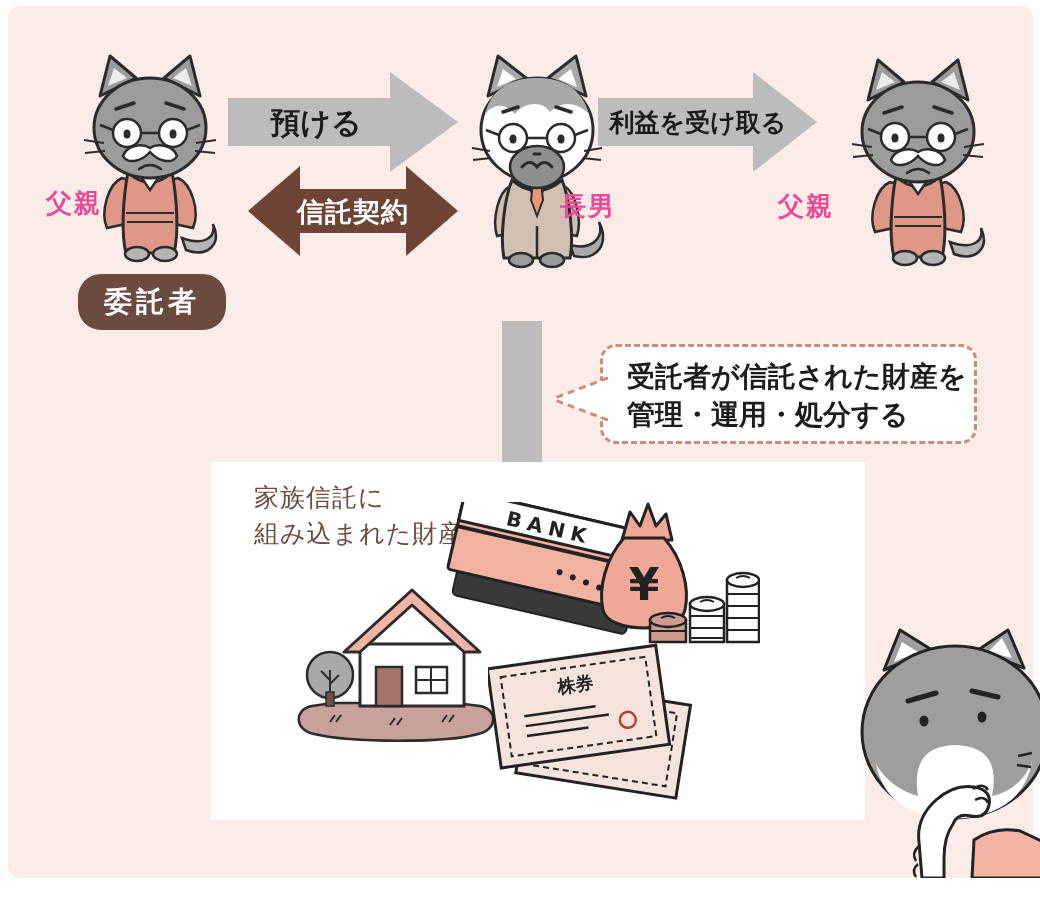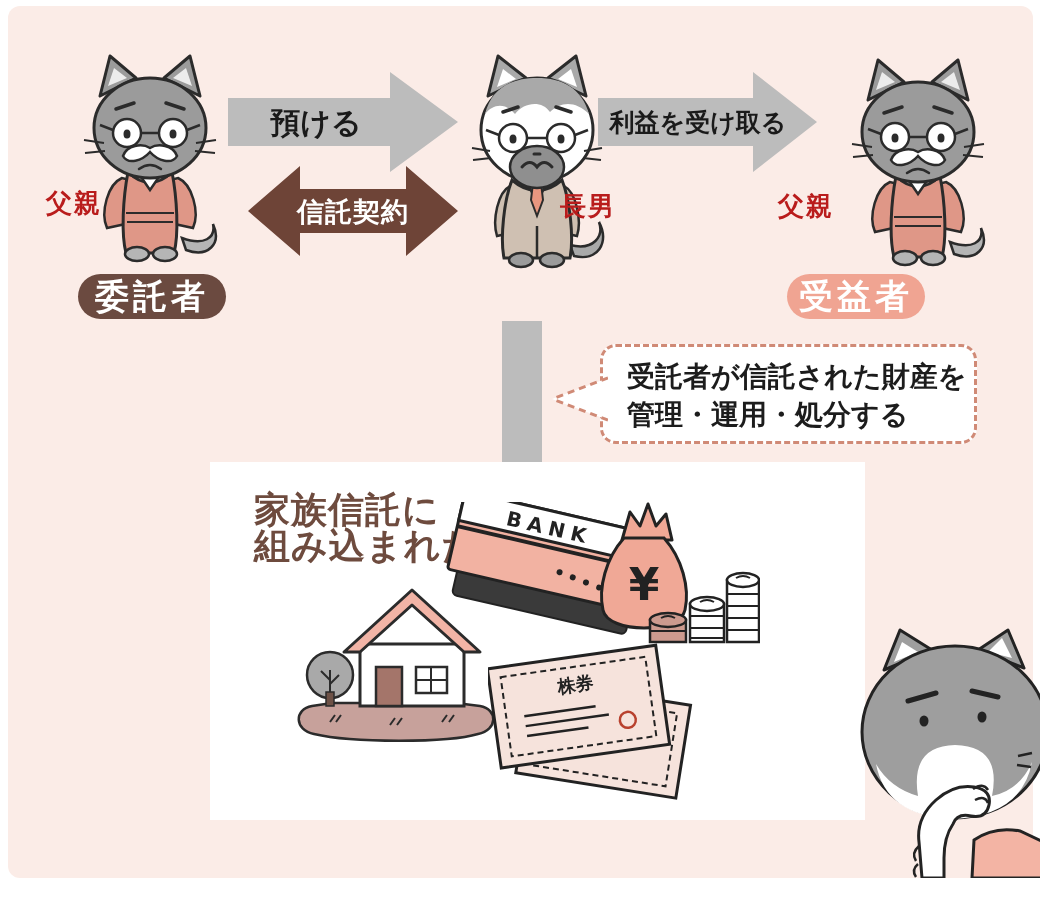--- a/index.html
+++ b/index.html
@@ -1,30 +1,30 @@
 <!DOCTYPE html>
 <html><head>
 <meta charset="utf-8">
 <style>
   html,body{margin:0;padding:0;}
   .canvas{position:relative;width:1040px;height:898px;background:#ffffff;overflow:hidden;
           font-family:"DejaVu Sans","Liberation Sans",sans-serif;}
   .bg{position:absolute;left:8px;top:6px;width:1025px;height:872px;background:#fbece7;border-radius:12px;}
   .abs{position:absolute;}
-  .actor-label{font-size:26px;font-weight:bold;color:#b91c1c;letter-spacing:2px;}
-  .badge{position:absolute;height:45px;border-radius:23px;color:#ffffff;font-size:34px;font-weight:bold;
+  .actor-label{font-size:26px;font-weight:bold;color:#ec4899;letter-spacing:2px;}
+  .badge{position:absolute;height:56px;border-radius:23px;color:#ffffff;font-size:28px;font-weight:bold;
          display:flex;align-items:center;justify-content:center;letter-spacing:4px;box-sizing:border-box;}
   .badge-settlor{background:#6b4a40;}
   .badge-trustee{background:#b98175;}
   .badge-beneficiary{background:#f0a492;}
   .bubble{position:absolute;left:600px;top:344px;width:377px;height:100px;background:#ffffff;
           border:3px dashed #d08a76;border-radius:16px;box-sizing:border-box;
           padding:11px 4px 0 24px;font-size:28px;font-weight:bold;color:#1c1c1c;line-height:38px;}
   .assets-box{position:absolute;left:210px;top:462px;width:655px;height:358px;background:#ffffff;}
-  .assets-heading{position:absolute;left:44px;top:30px;font-size:36px;font-weight:bold;color:#6e4b3e;line-height:36px;letter-spacing:1px;}
+  .assets-heading{position:absolute;left:44px;top:18px;font-size:25px;font-weight:normal;color:#6e4b3e;line-height:36px;letter-spacing:1px;}
   svg{display:block;}
   svg text{font-family:"DejaVu Sans","Liberation Sans",sans-serif;font-weight:bold;}
 </style>
 </head>
 <body>
 
 <div class="canvas">
   <div class="bg"></div>
 
   <svg class="abs" style="left:70px;top:48px;" width="160" height="215" viewBox="0 0 160 215">
@@ -117,21 +117,20 @@
     <path d="M71,85 L89,85 M43,82 L30,77 M117,82 L130,77" stroke="#2b2b2b" stroke-width="2.5" fill="none"></path>
     <ellipse cx="57" cy="86" rx="3.5" ry="4.5" fill="#2b2b2b"></ellipse>
     <ellipse cx="103" cy="86" rx="3.5" ry="4.5" fill="#2b2b2b"></ellipse>
     <path d="M80,100 C72,95 57,97 53,108 C58,117 72,113 80,104 C88,113 102,117 107,108 C103,97 88,95 80,100 Z" fill="#ffffff" stroke="#2b2b2b" stroke-width="2.5"></path>
     <path d="M69,121 Q80,113 91,121" fill="none" stroke="#2b2b2b" stroke-width="2.5" stroke-linecap="round"></path>
     <path d="M14,92 L34,95 M15,105 L35,103 M146,92 L126,95 M145,105 L125,103" stroke="#2b2b2b" stroke-width="2" fill="none"></path>
   </svg>
   <div class="abs actor-label" style="left:778px;top:189px;">父親</div>
 
   <div class="badge badge-settlor" style="left:78px;top:274px;width:148px;">委託者</div>
-  <div class="badge badge-beneficiary" style="left:787px;top:274px;width:138px;">受益者</div>
 
   <svg class="abs" style="left:472px;top:321px;" width="100" height="200" viewBox="0 0 100 200">
     <polygon points="30,0 70,0 70,144 100,144 50,200 0,144 30,144" fill="#bcbcbc"></polygon>
   </svg>
 
   <div class="bubble">
     <div>受託者が信託された財産を</div>
     <div>管理・運用・処分する</div>
   </div>
   <svg class="abs" style="left:546px;top:374px;z-index:3;" width="62" height="50" viewBox="0 0 62 50">

